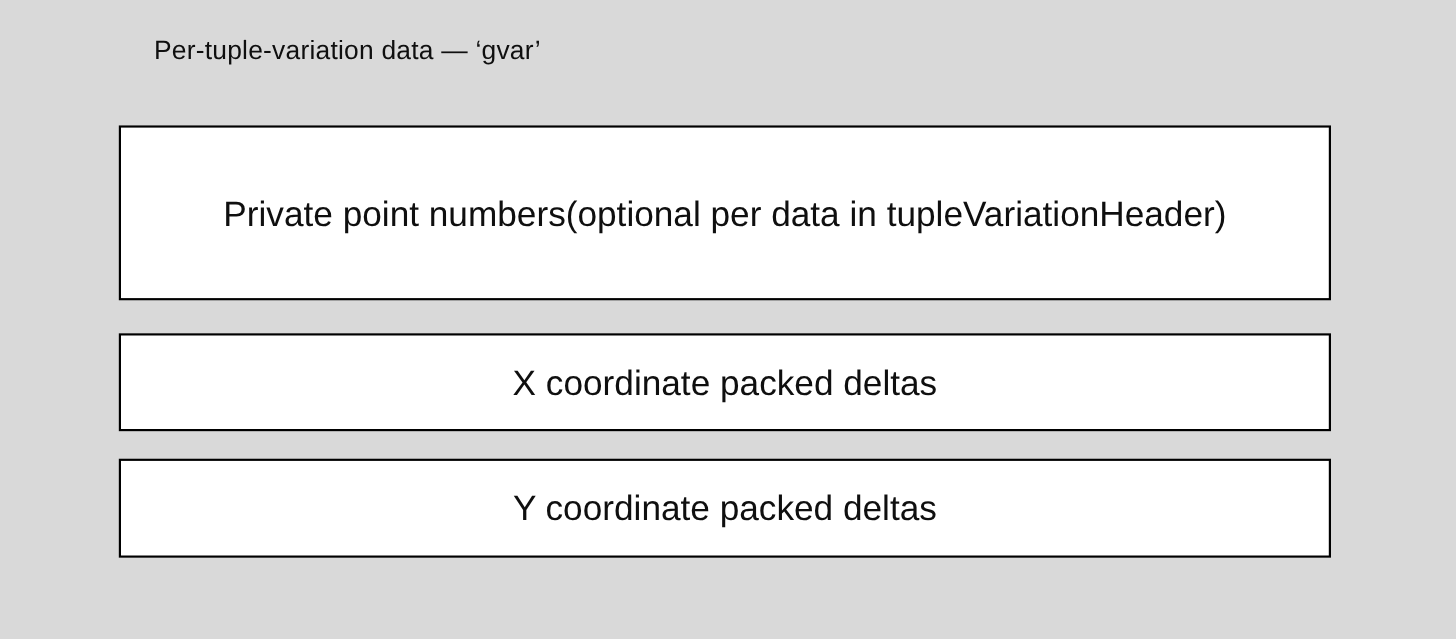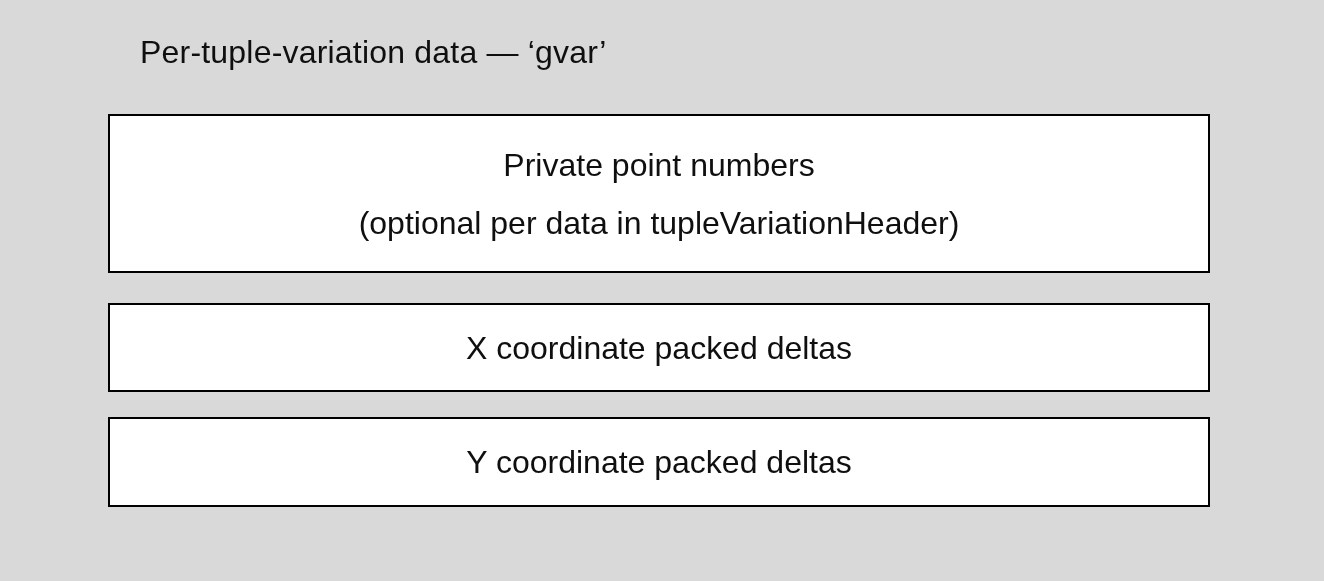--- a/index.html
+++ b/index.html
@@ -14,35 +14,35 @@
     width: 1324px;
     height: 581px;
     background: #d9d9d9;
     overflow: hidden;
     color: #000000;
   }
   .diagram-title {
     position: absolute;
     left: 140px;
     top: 33px;
-    font-size: 32px;
+    font-size: 24px;
     line-height: 1.2;
     color: #0f0f0f;
     white-space: nowrap;
     letter-spacing: 0.2px;
   }
   .dbox {
     position: absolute;
     left: 108px;
     width: 1102px;
     box-sizing: border-box;
     background: #ffffff;
     border: 2.5px solid #000000;
     display: flex;
-    flex-direction: column;
+    flex-direction: row;
     align-items: center;
     justify-content: center;
     text-align: center;
   }
   .dbox .line {
     font-size: 32px;
     line-height: 58px;
     color: #0f0f0f;
     white-space: nowrap;
   }

